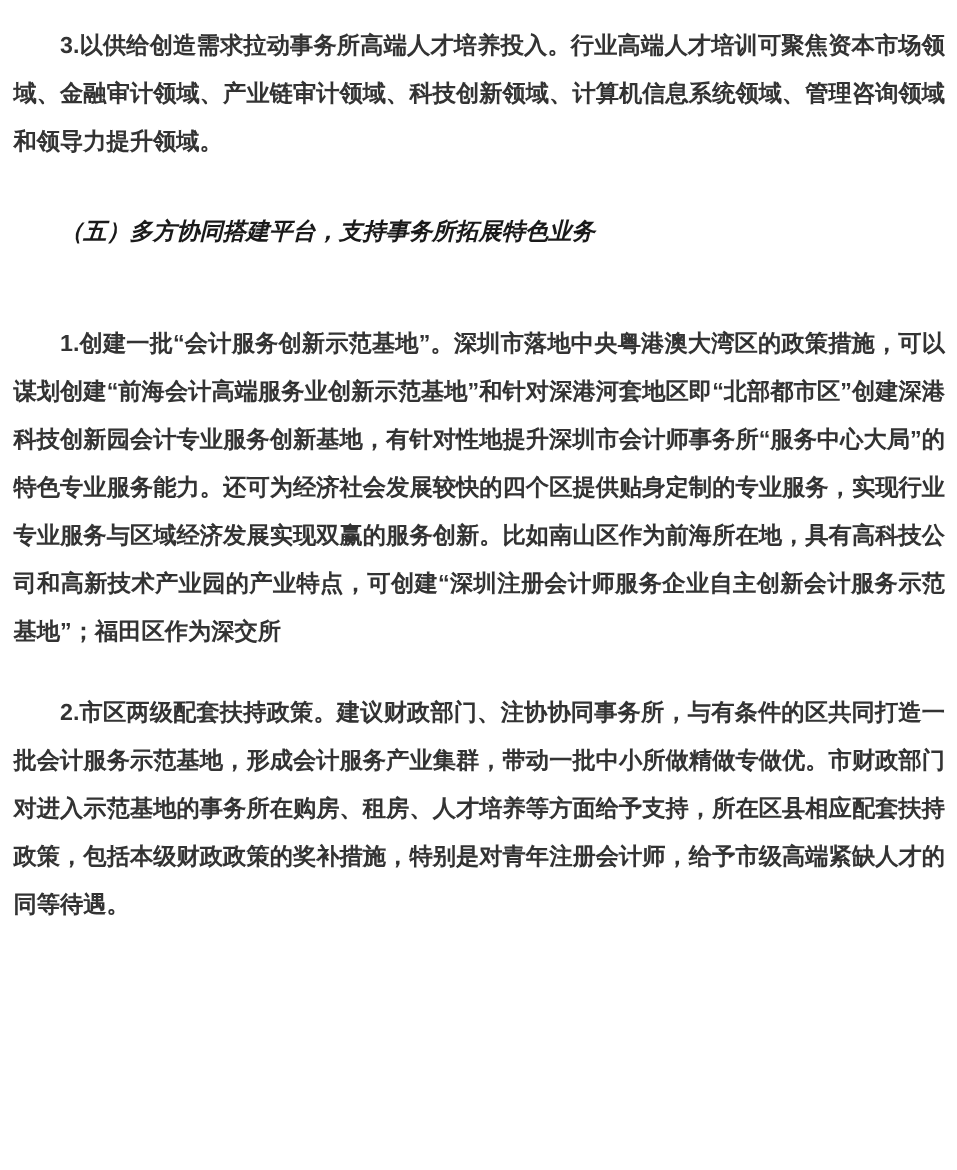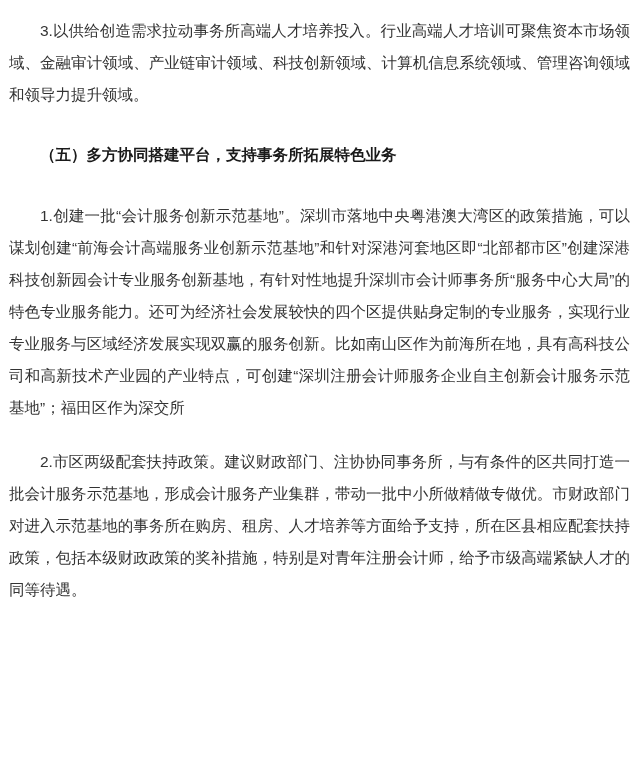--- a/index.html
+++ b/index.html
@@ -20,28 +20,28 @@
     color: #333333;
     font-size: 15.5px;
     line-height: 32px;
     text-align: justify;
     text-justify: inter-ideograph;
   }
   .para {
     margin: 0;
     text-indent: 2em;
     font-size: 15.5px;
-    font-weight: normal;
+    font-weight: bold;
   }
   .heading {
     font-weight: bold;
     color: #1a1a1a;
   }
-  .gap-a { margin-top: 28px; }
-  .gap-b { margin-top: 29px; }
+  .gap-a { margin-top: 28px; font-style: italic; }
+  .gap-b { margin-top: 43px; }
   .gap-c { margin-top: 22px; }
 </style>
 </head>
 <body>
 
 <div class="doc">
   <p class="para">3.以供给创造需求拉动事务所高端人才培养投入。行业高端人才培训可聚焦资本市场领域、金融审计领域、产业链审计领域、科技创新领域、计算机信息系统领域、管理咨询领域和领导力提升领域。</p>
 
   <h3 class="para heading gap-a">（五）多方协同搭建平台，支持事务所拓展特色业务</h3>
 

